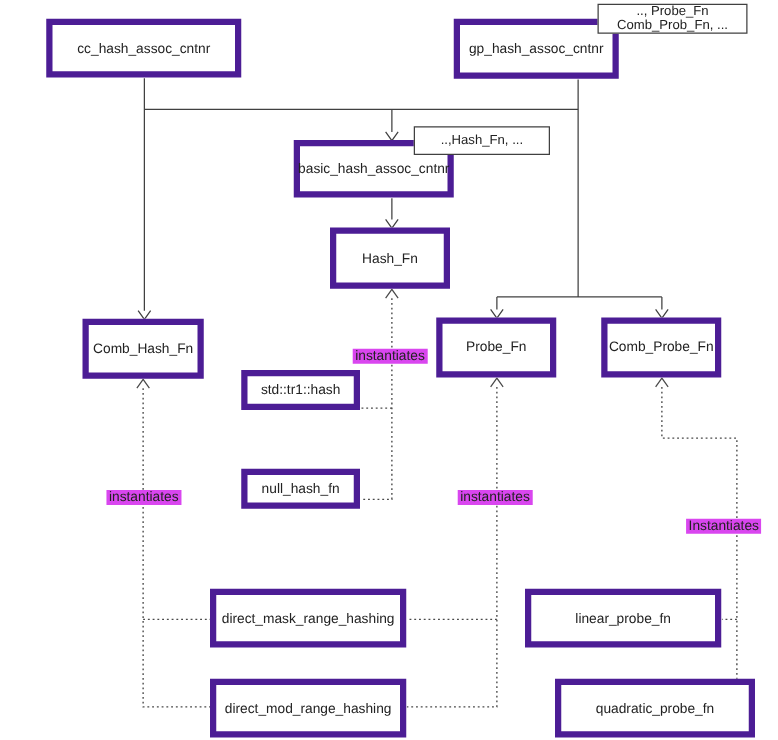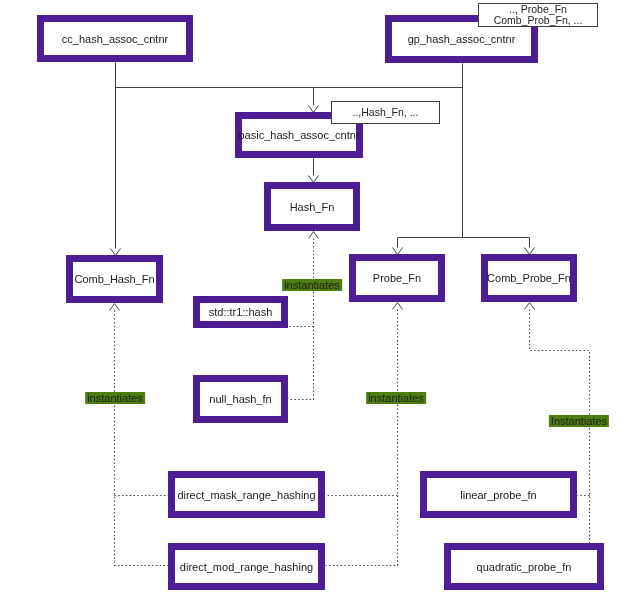--- a/index.html
+++ b/index.html
@@ -12,21 +12,21 @@
     overflow: hidden;
   }
   .edges-svg {
     position: absolute;
     left: 0; top: 0;
     width: 622px; height: 592px;
   }
   .node {
     position: absolute;
     box-sizing: border-box;
-    border: 7px solid #4c1d95;
+    border: 5px solid #4c1d95;
     background: #ffffff;
     display: flex;
     align-items: center;
     justify-content: center;
     font-size: 11px;
     color: #222222;
     white-space: nowrap;
   }
   .tag {
     position: absolute;
@@ -39,21 +39,21 @@
     justify-content: center;
     font-size: 10.5px;
     line-height: 11px;
     color: #222222;
     white-space: nowrap;
     z-index: 3;
   }
   .edge-label {
     position: absolute;
     transform: translate(-50%, -50%);
-    background: #4d7c0f;
+    background: #d946ef;
     font-size: 11px;
     color: #222222;
     padding: 0 2px;
     white-space: nowrap;
     z-index: 2;
   }
 </style>
 </head>
 <body>
 
@@ -92,42 +92,42 @@
       <polyline points="109,310 114,303 119,310"></polyline>
       <polyline points="308,238 313,231 318,238"></polyline>
       <polyline points="392,309 397,302 402,309"></polyline>
       <polyline points="524,309 529,302 534,309"></polyline>
     </g>
   </svg>
 
   <div class="node" style="left:37px;top:15px;width:156px;height:47px">
     <span>cc_hash_assoc_cntnr</span>
   </div>
-  <div class="node" style="left:385px;top:15px;width:153px;height:48px">
+  <div class="node" style="left:363px;top:15px;width:132px;height:48px">
     <span>gp_hash_assoc_cntnr</span>
   </div>
   <div class="node" style="left:235px;top:112px;width:128px;height:46px">
     <span>basic_hash_assoc_cntnr</span>
   </div>
   <div class="node" style="left:264px;top:182px;width:96px;height:49px">
     <span>Hash_Fn</span>
   </div>
   <div class="node" style="left:349px;top:254px;width:96px;height:48px">
     <span>Probe_Fn</span>
   </div>
   <div class="node" style="left:66px;top:255px;width:97px;height:48px">
     <span>Comb_Hash_Fn</span>
   </div>
   <div class="node" style="left:481px;top:254px;width:96px;height:48px">
     <span>Comb_Probe_Fn</span>
   </div>
   <div class="node" style="left:193px;top:296px;width:95px;height:32px">
     <span>std::tr1::hash</span>
   </div>
-  <div class="node" style="left:193px;top:375px;width:95px;height:48px">
+  <div class="node" style="left:193px;top:375px;width:95px;height:32px">
     <span>null_hash_fn</span>
   </div>
   <div class="node" style="left:168px;top:471px;width:157px;height:47px">
     <span>direct_mask_range_hashing</span>
   </div>
   <div class="node" style="left:168px;top:543px;width:157px;height:47px">
     <span>direct_mod_range_hashing</span>
   </div>
   <div class="node" style="left:420px;top:471px;width:157px;height:47px">
     <span>linear_probe_fn</span>

